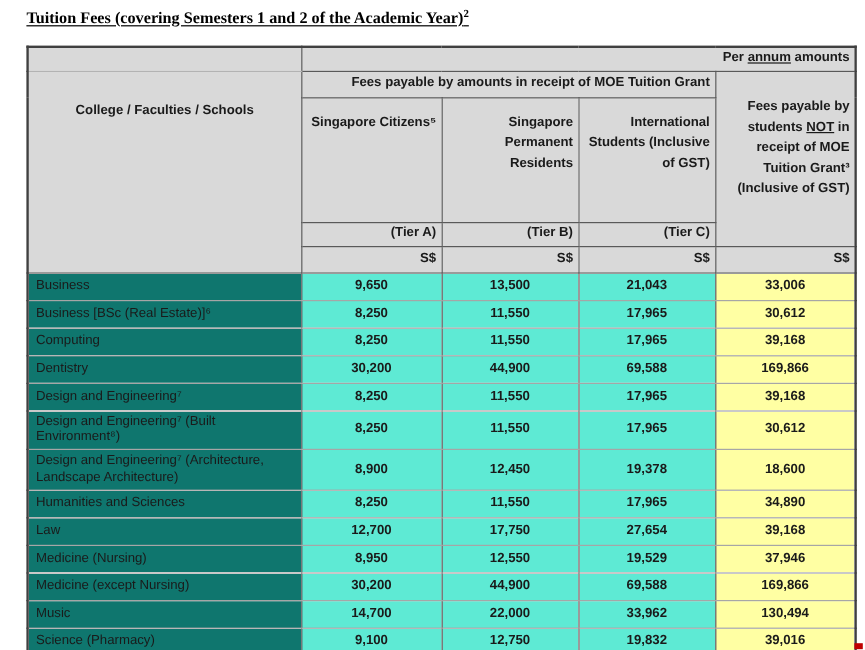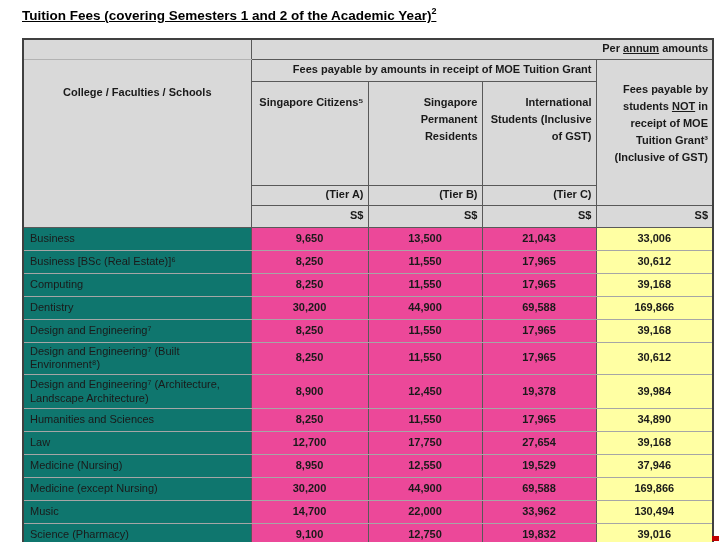--- a/index.html
+++ b/index.html
@@ -13,21 +13,21 @@
   }
   html,body{margin:0;padding:0;}
   body{
     width:721px;height:542px;position:relative;background:#ffffff;
     font-family:"Liberation Sans", sans-serif;color:var(--text-color);
     overflow:hidden;
   }
   .title{
     position:absolute;left:22px;top:6px;margin:0;
     font-size:13.5px;font-weight:bold;color:#000;
-    text-decoration:underline;white-space:nowrap;
+    text-decoration:underline;white-space:nowrap;font-family:Liberation Serif, serif;
   }
   .title sup{font-size:9px;}
   table.fees{
     position:absolute;left:22px;top:38px;width:690px;
     border-collapse:collapse;table-layout:fixed;
     border:2px solid var(--outer-border);
   }
   td{
     border:1px solid var(--border-dark);
     font-size:11px;line-height:1.25;
@@ -50,21 +50,21 @@
     vertical-align:top;padding-top:21px;line-height:1.55;
   }
   .u{text-decoration:underline;}
   tbody td{border-top:1px solid var(--border-light);border-bottom:1px solid var(--border-light);}
   tbody tr:first-child td{border-top:1px solid var(--border-dark);}
   tbody tr:last-child td{border-bottom:1px solid var(--outer-border);}
   td.name{
     text-align:left;background:#0f766e;font-weight:normal;
     padding-left:6px;padding-right:4px;
   }
-  td.num{text-align:center;font-weight:bold;background:#ec4899;}
+  td.num{text-align:center;font-weight:bold;background:#5eead4;}
   td.yellow{background:var(--highlight-bg);}
   .stray-mark{
     position:absolute;right:2px;bottom:1px;width:7px;height:5px;
     background:var(--stray-mark);
   }
 </style>
 </head>
 <body>
 
 <h1 class="title"><span>Tuition Fees (covering Semesters 1 and 2 of the Academic Year)</span><sup>2</sup></h1>
@@ -148,21 +148,21 @@
       <td class="num">8,250</td>
       <td class="num">11,550</td>
       <td class="num">17,965</td>
       <td class="num yellow">30,612</td>
     </tr>
     <tr style="height:34px">
       <td class="name">Design and Engineering⁷ (Architecture, Landscape Architecture)</td>
       <td class="num">8,900</td>
       <td class="num">12,450</td>
       <td class="num">19,378</td>
-      <td class="num yellow">39,984</td>
+      <td class="num yellow">18,600</td>
     </tr>
     <tr style="height:23px">
       <td class="name">Humanities and Sciences</td>
       <td class="num">8,250</td>
       <td class="num">11,550</td>
       <td class="num">17,965</td>
       <td class="num yellow">34,890</td>
     </tr>
     <tr style="height:23px">
       <td class="name">Law</td>

